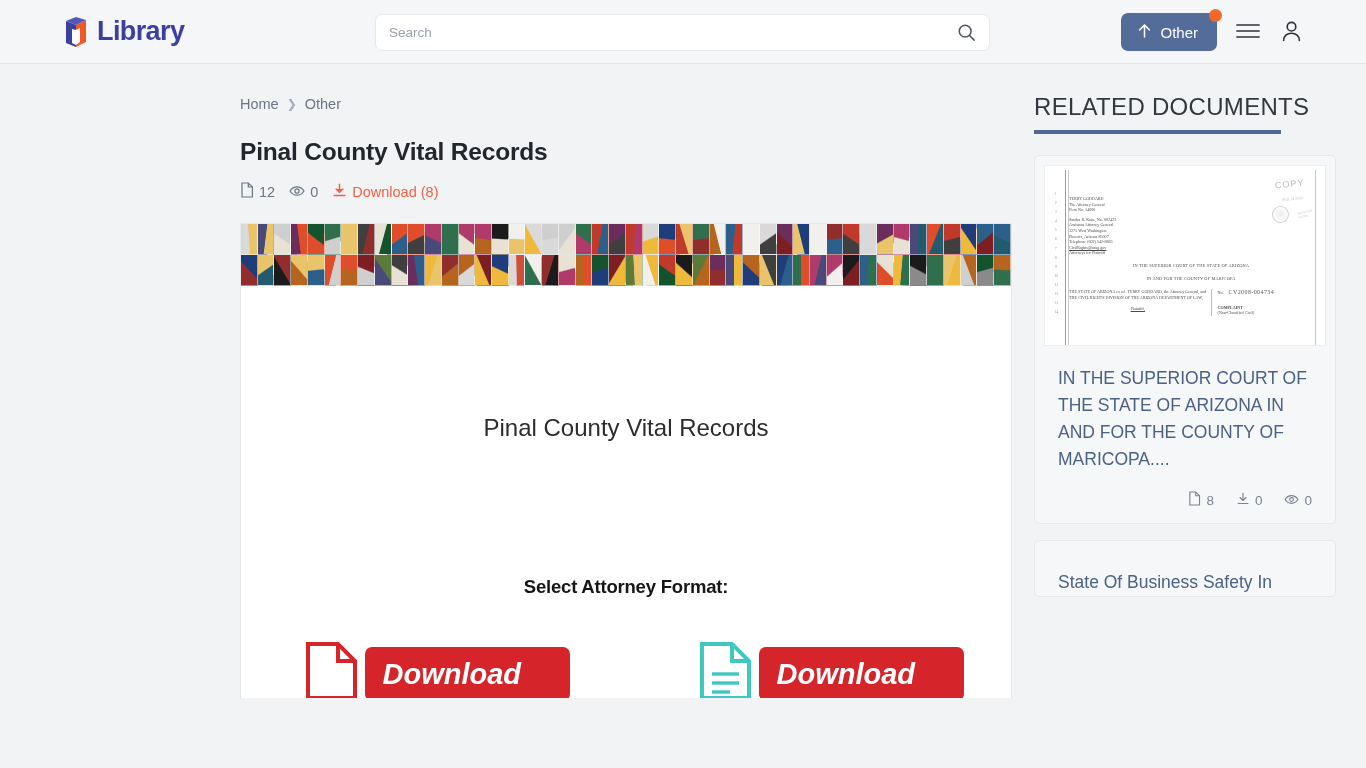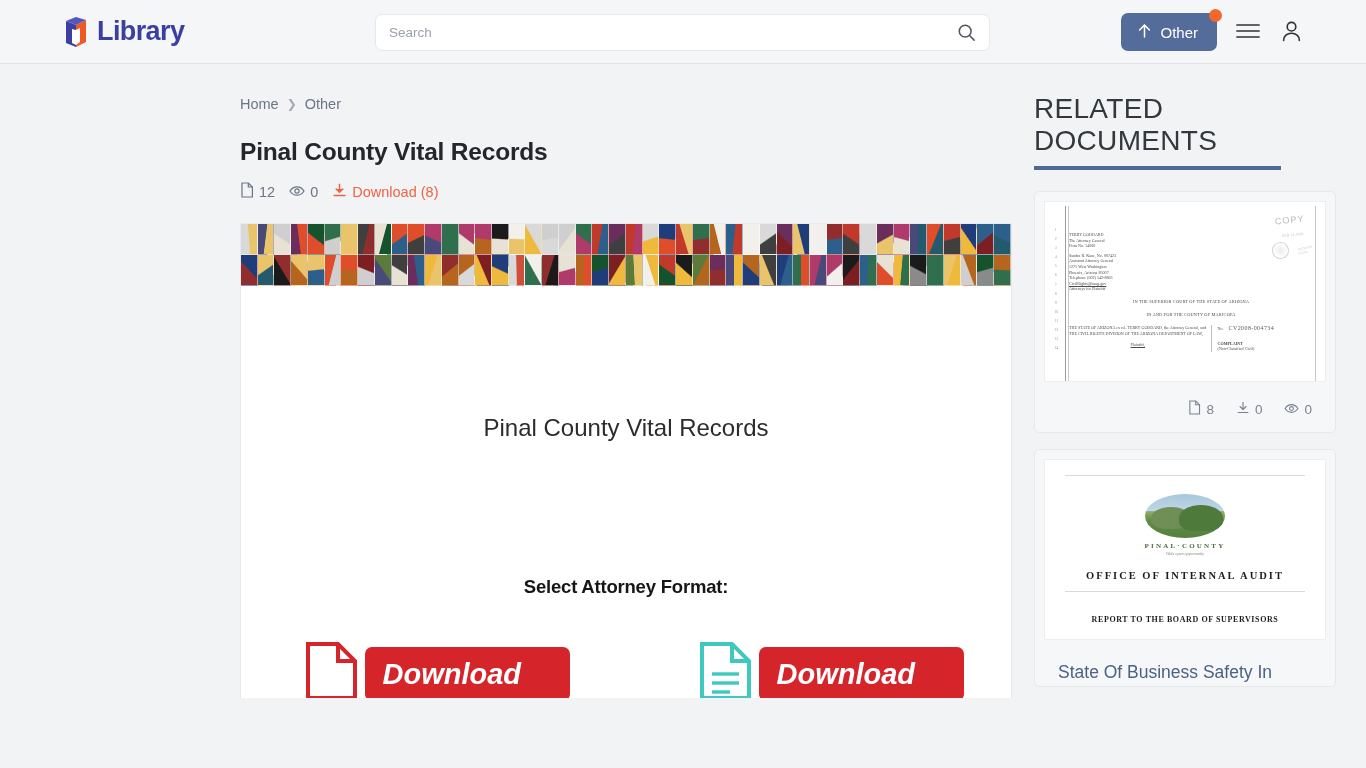--- a/index.html
+++ b/index.html
@@ -193,21 +193,21 @@
     letter-spacing: 0.1px;
   }
 
   
   .sidebar {
     width: 324px;
     margin-left: 22px;
     padding-top: 29px;
   }
   .side-title {
-    font-size: 28px;
+    font-size: 24px;
     color: #33383f;
     letter-spacing: 0.3px;
     padding-bottom: 9px;
     display: inline-block;
   }
   .side-rule {
     width: 247px; height: 4px; background: #4f6b94;
     margin-bottom: 21px;
   }
   .rel-card {
@@ -691,20 +691,21 @@
                   <span>No.</span>
                   <span style="font-size:6px;letter-spacing:.4px;color:#5a5a5a;margin-left:4px">CV2008-004734</span>
                 </div>
                 <div style="margin-top:9px;font-weight:700">COMPLAINT</div>
                 <div>(Non-Classified Civil)</div>
               </div>
             </div>
           </div>
         </div>
       </div>
+      <div class="rel-title">IN THE SUPERIOR COURT OF THE STATE OF ARIZONA IN AND FOR THE COUNTY OF MARICOPA....</div>
       <div class="rel-stats">
         <span class="rel-stat">
           <span>
             <svg width="13" height="15" viewBox="0 0 14 16" fill="none" stroke="#7b838f" stroke-width="1.2">
               <path d="M2 1h6.3L12.4 5v10H2z"></path>
                 <path d="M8.3 1v4h4.1"></path>
             </svg>
           </span>
           <span>8</span>
         </span>
@@ -725,27 +726,16 @@
               <circle cx="8" cy="6" r="2.1"></circle>
             </svg>
           </span>
           <span>0</span>
         </span>
       </div>
     </div>
 
     
     <div class="rel-card">
-      <div class="rel-thumb">
-        <div class="audit">
-          <div class="hr"></div>
-          <div class="seal-img"></div>
-          <div class="county">PINAL·COUNTY</div>
-          <div class="tag">Wide open opportunity</div>
-          <div class="oia">OFFICE OF INTERNAL AUDIT</div>
-          <div class="hr"></div>
-          <div class="rpt">REPORT TO THE BOARD OF SUPERVISORS</div>
-        </div>
-      </div>
       <div class="rel-title">State Of Business Safety In</div>
     </div>
   </div>
 </div>
 
 </body></html>

